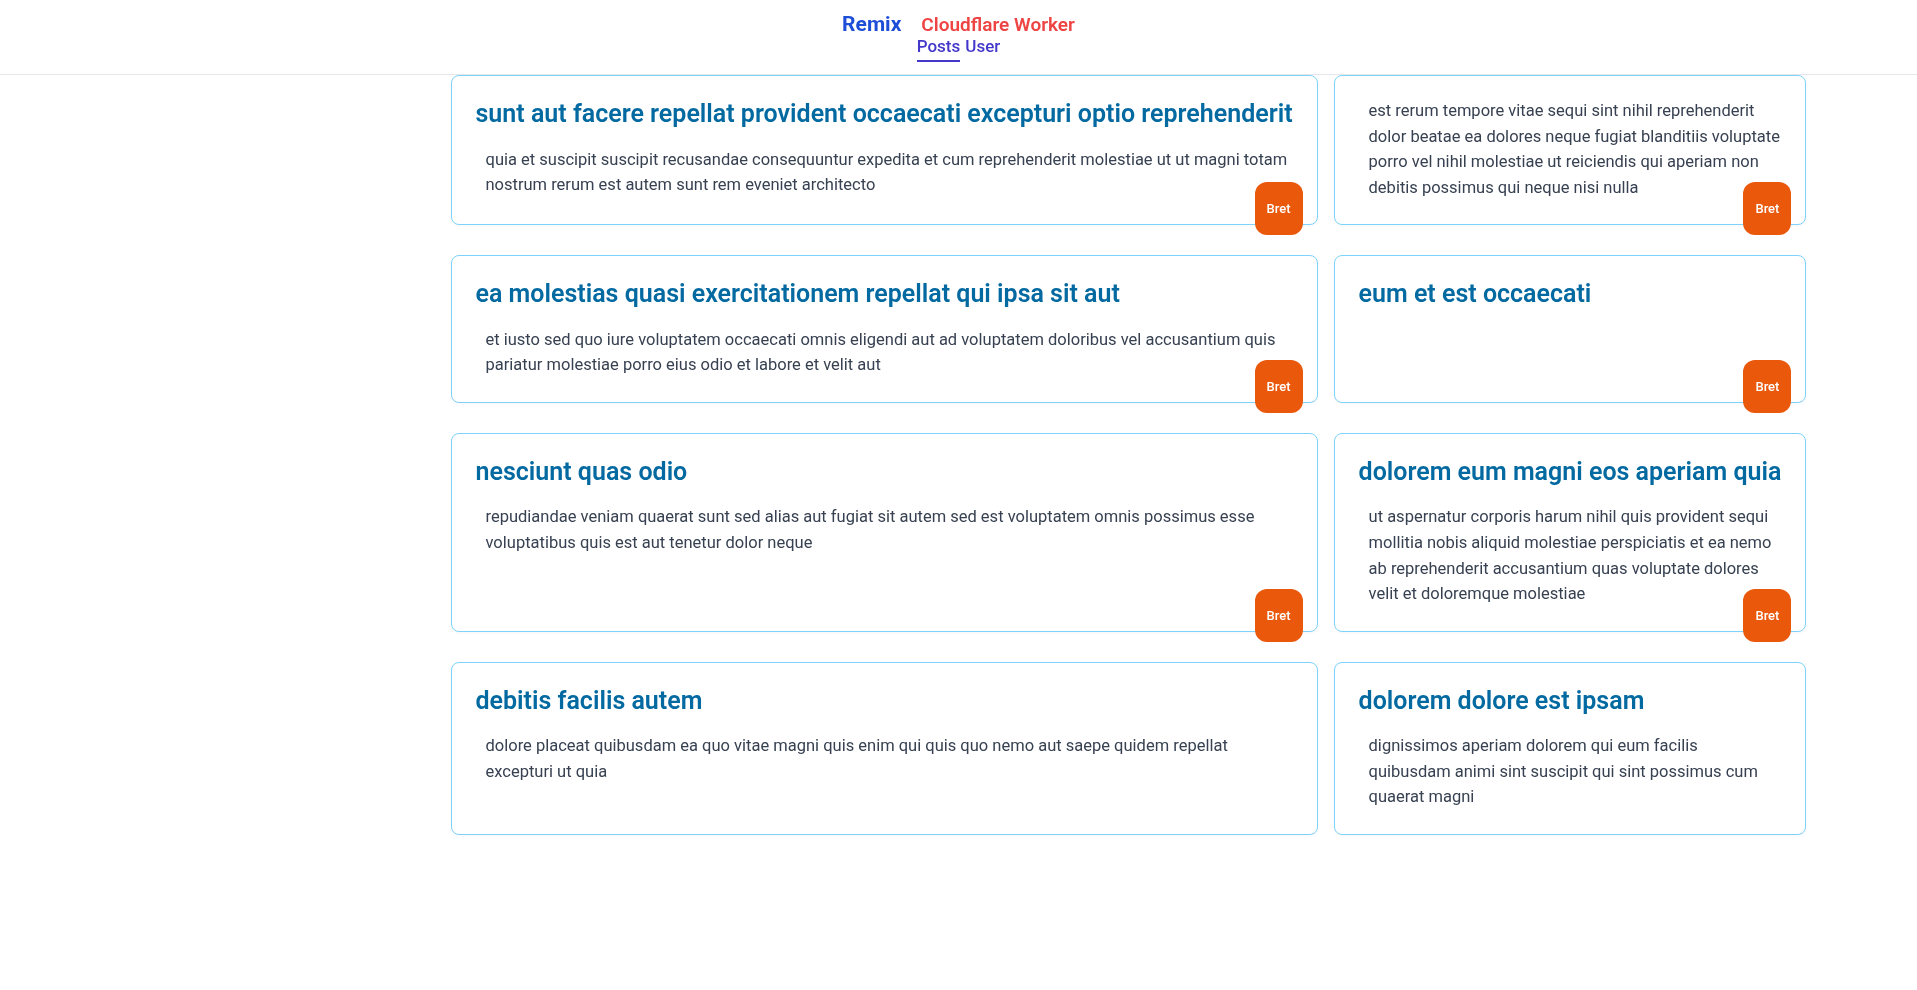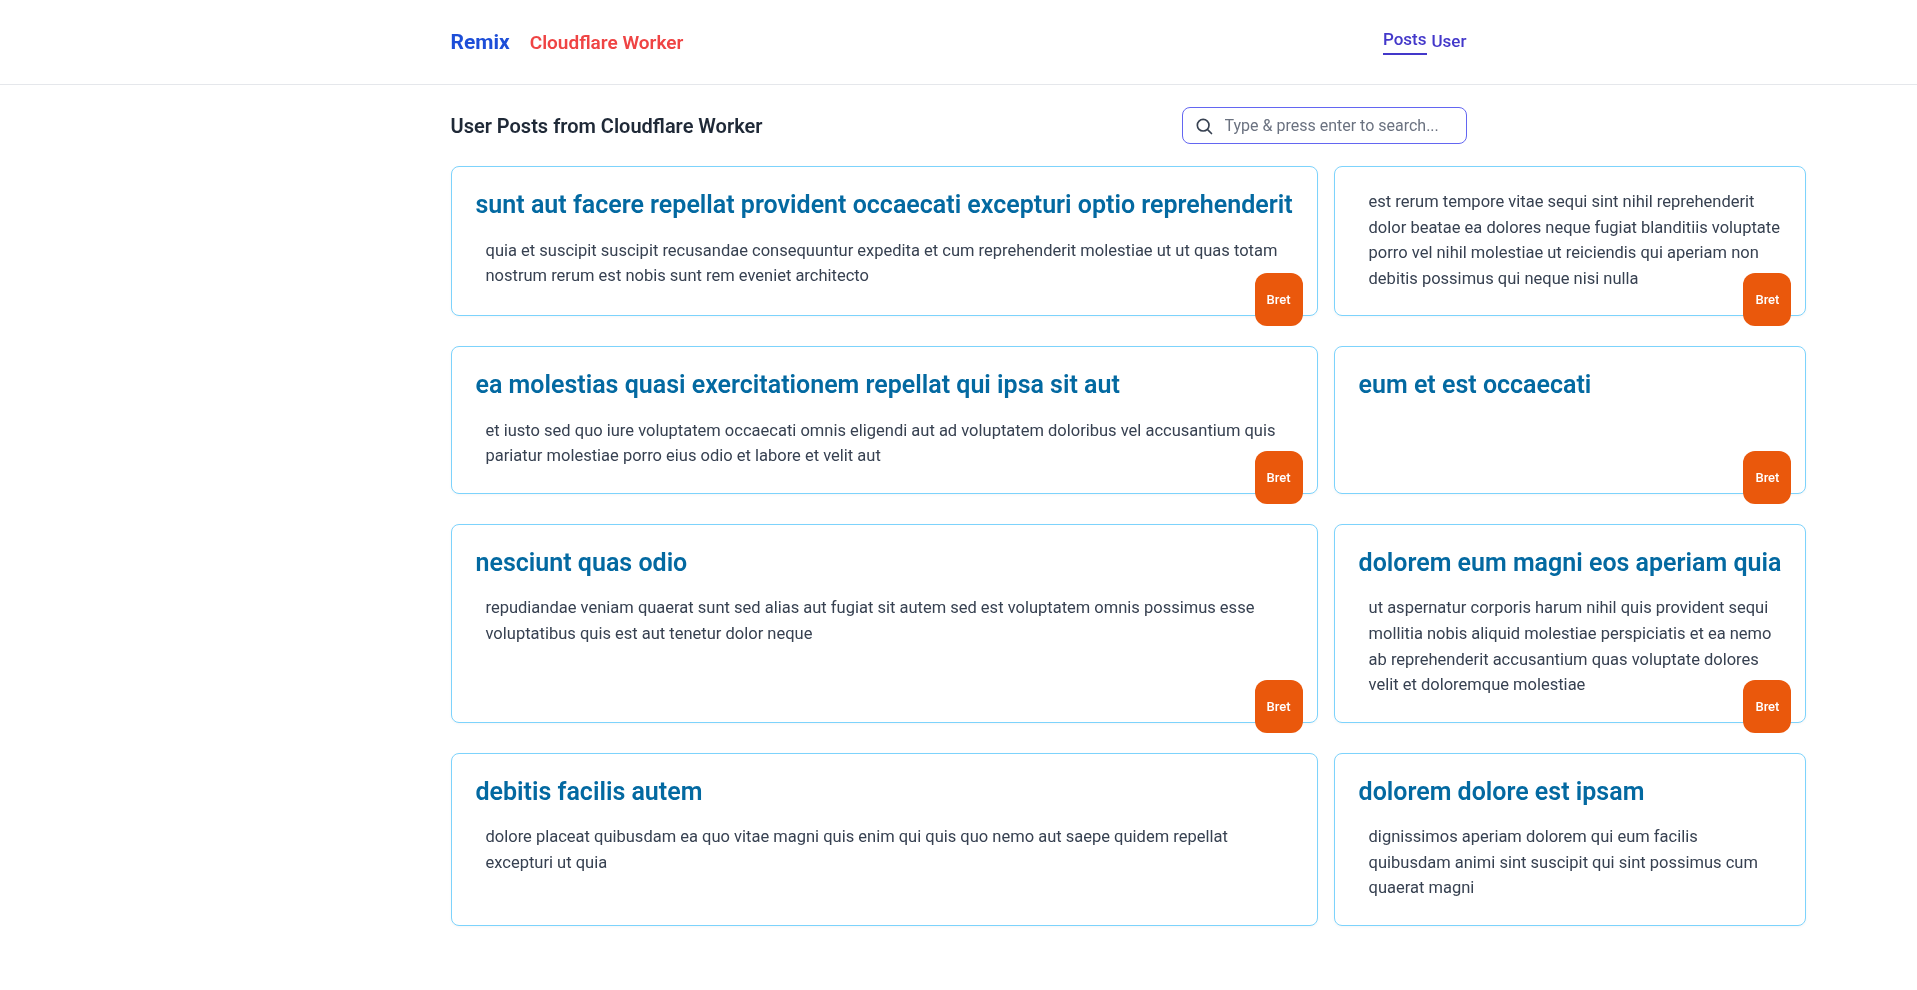--- a/index.html
+++ b/index.html
@@ -9,22 +9,23 @@
     background: #ffffff;
     color: #333;
     overflow-y: scroll;
   }
   .header {
     border-bottom: 1px solid #e5e7eb;
     padding: 12px 0;
   }
   .container {
     max-width: 1016px;
-    margin: 17px auto;
+    margin: 0 auto;
     padding: 0 0px;
+    flex-direction: column;
   }
   .header-inner {
     display: flex;
     align-items: center;
     justify-content: space-between;
   }
   .brand {
     display: flex;
     align-items: baseline;
     gap: 20px;
@@ -36,21 +37,21 @@
     cursor: pointer;
   }
   .brand-cw {
     color: #ef4444;
     font-weight: 600;
     font-size: 19px;
   }
   .nav {
     display: flex;
     gap: 5px;
-    align-items: flex-end;
+    align-items: flex-start;
   }
   .nav a {
     color: #4338ca;
     text-decoration: none;
     font-size: 17px;
     font-weight: 500;
     padding-bottom: 4px;
     cursor: pointer;
   }
   .nav a.active {
@@ -150,37 +151,25 @@
       <span class="brand-cw">Cloudflare Worker</span>
     </div>
     <nav class="nav">
       <a class="active">Posts</a>
       <a>User</a>
     </nav>
   </div>
 </header>
 
 <main class="container">
-  <div class="page-top">
-    <h1 class="page-title">User Posts from Cloudflare Worker</h1>
-    <div class="search-wrap">
-      <span class="search-icon">
-        <svg width="20" height="20" viewBox="0 0 24 24" fill="none" stroke="currentColor" stroke-width="2" stroke-linecap="round" stroke-linejoin="round">
-            <circle cx="11" cy="11" r="7"></circle>
-            <line x1="21" y1="21" x2="16.65" y2="16.65"></line>
-          </svg>
-      </span>
-      <input class="search-input" type="text" placeholder="Type &amp; press enter to search..." style="">
-    </div>
-  </div>
 
   <div class="grid" id="posts-grid">
       <div class="card">
         <div class="card-title">sunt aut facere repellat provident occaecati excepturi optio reprehenderit</div>
-        <div class="card-body">quia et suscipit suscipit recusandae consequuntur expedita et cum reprehenderit molestiae ut ut quas totam nostrum rerum est nobis sunt rem eveniet architecto</div>
+        <div class="card-body">quia et suscipit suscipit recusandae consequuntur expedita et cum reprehenderit molestiae ut ut magni totam nostrum rerum est autem sunt rem eveniet architecto</div>
         <div class="badge">Bret</div>
       </div>
       <div class="card">
         <div class="card-body">est rerum tempore vitae sequi sint nihil reprehenderit dolor beatae ea dolores neque fugiat blanditiis voluptate porro vel nihil molestiae ut reiciendis qui aperiam non debitis possimus qui neque nisi nulla</div>
         <div class="badge">Bret</div>
       </div>
       <div class="card">
         <div class="card-title">ea molestias quasi exercitationem repellat qui ipsa sit aut</div>
         <div class="card-body">et iusto sed quo iure voluptatem occaecati omnis eligendi aut ad voluptatem doloribus vel accusantium quis pariatur molestiae porro eius odio et labore et velit aut</div>
         <div class="badge">Bret</div>

